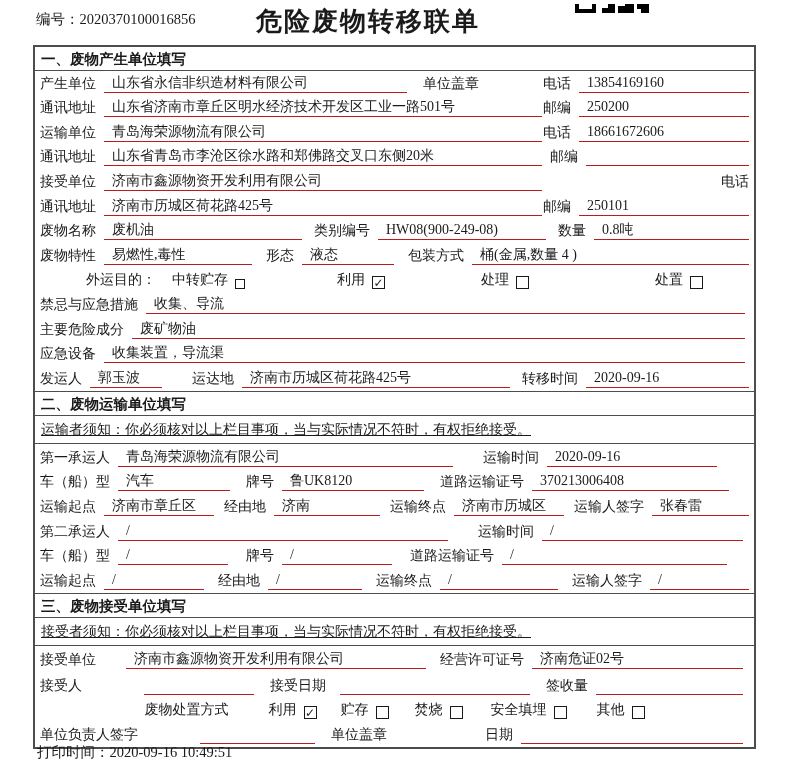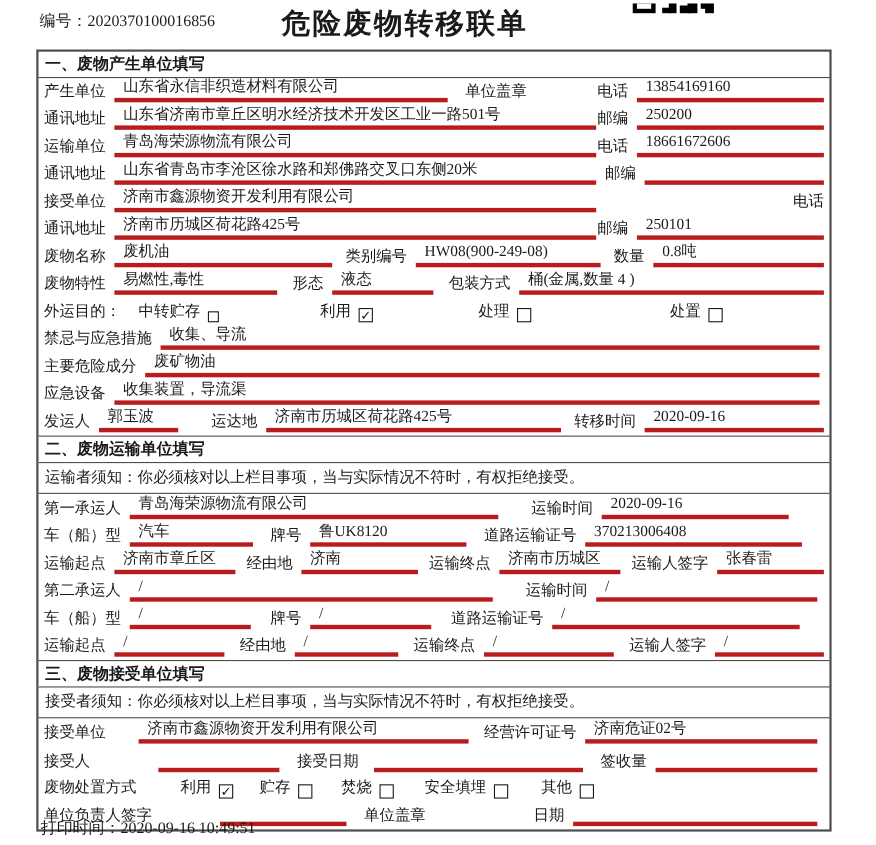--- a/index.html
+++ b/index.html
@@ -36,32 +36,33 @@
     font-size: 14.5px; font-weight: 700;
     padding: 3px 6px 2px 6px;
     border-bottom: 1.3px solid #4d4d4d;
     line-height: 18px;
   }
   .notice-row {
     font-size: 14px;
     padding: 5px 6px 4px 6px;
     border-bottom: 1.3px solid #4d4d4d;
     line-height: 18px;
+    text-decoration: underline;
   }
   .row {
     display: flex; align-items: flex-end;
     min-height: 24.6px;
     padding: 0 5px 3px 5px;
-    font-size: 14px; line-height: 18px;
+    font-size: 14px; line-height: 18px; justify-content: center;
   }
   .row-tall { min-height: 26px; }
   .lbl { white-space: nowrap; }
   .u {
     display: inline-block;
-    border-bottom: 4px solid #b91c1c;
+    border-bottom: 1px solid #b91c1c;
     white-space: nowrap;
     padding: 0 8px;
     min-height: 18px;
     margin-left: 8px;
     overflow: hidden;
   }
   .fill { flex: 1 1 auto; }
   .spacer { flex: 1 1 auto; }
   .cb {
     display: inline-block;

